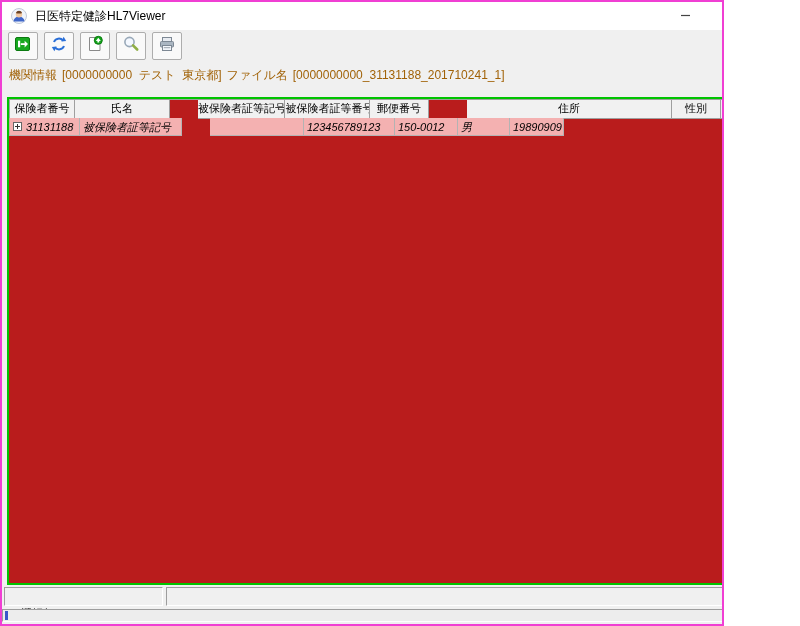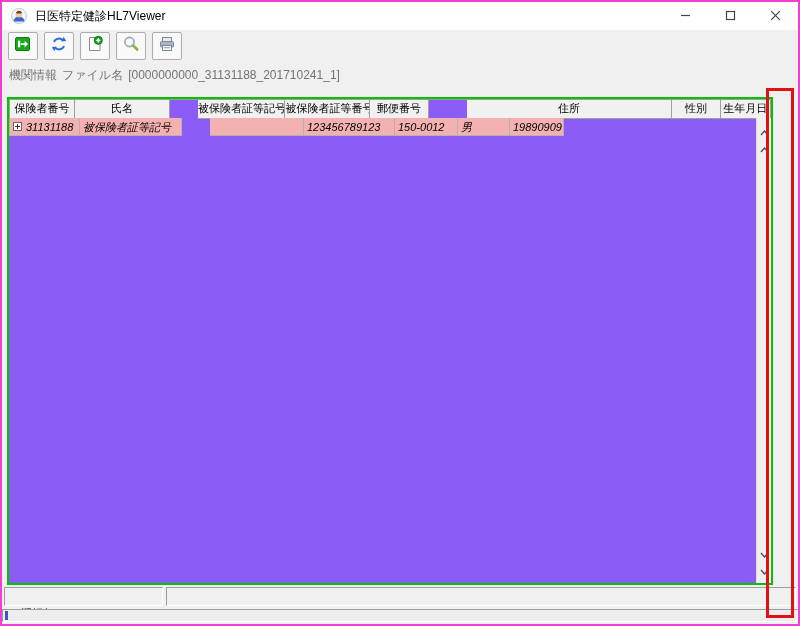--- a/index.html
+++ b/index.html
@@ -1,18 +1,18 @@
 <!DOCTYPE html>
 <html><head>
 <meta charset="utf-8">
 <style>
   * { margin:0; padding:0; box-sizing:border-box; }
   html,body { width:800px; height:626px; font-family:"Liberation Sans","DejaVu Sans",sans-serif; }
   .window {
-    position:relative; width:800px; height:626px;
+    position:relative; width:724px; height:626px;
     border:2px solid #f03fd3; background:#f0f0f0; overflow:hidden;
   }
   
   .titlebar {
     position:absolute; left:0; top:0; width:796px; height:28px;
     background:#ffffff; display:flex; align-items:center;
   }
   .titlebar .appicon { margin-left:9px; width:16px; height:16px; flex:0 0 auto; }
   .titlebar .title { margin-left:8px; font-size:12px; color:#000; white-space:nowrap; }
   .win-controls { position:absolute; right:0; top:0; height:28px; display:flex; }
@@ -23,29 +23,29 @@
     background:#f0f0f0; display:flex; align-items:center; padding-left:6px;
   }
   .tool-btn {
     width:30px; height:28px; margin-right:6px; background:#f9f9f9;
     border:1px solid #adadad; border-radius:2px;
     display:flex; align-items:center; justify-content:center;
   }
   
   .infobar {
     position:absolute; left:0; top:60px; width:796px; height:26px;
-    padding-left:7px; font-size:12px; color:#737373;
+    padding-left:7px; font-size:12px; color:#a16207;
     display:flex; align-items:center;
   }
   .infobar span { white-space:pre; }
   .infobar .seg { margin-right:5px; }
   
   .grid {
     position:absolute; left:5px; top:95px; width:766px; height:488px;
-    border:2px solid #00c400; background:#8b5cf6;
+    border:2px solid #00c400; background:#b91c1c;
   }
   .gridheader { display:flex; height:19px; border-top:1px solid #9f9f9f; border-left:1px solid #9f9f9f; }
   .hcell {
     height:19px; background:#f1f1f1; border-right:1px solid #9f9f9f; border-bottom:1px solid #9f9f9f;
     font-size:11px; color:#000; text-align:center; line-height:17px;
     overflow:hidden; white-space:nowrap;
   }
   .gridrow { display:flex; height:18px; border-left:1px solid #c9a5a5;font-style:italic; }
   .dcell {
     height:18px; background:#f4b1b1; border-right:1px solid #b3b3b3; border-bottom:1px solid #b3b3b3;
@@ -168,20 +168,21 @@
           <rect x="2.5" y="6.5" width="13" height="5.5" rx="1" fill="#aab6c2" stroke="#7d8894"></rect>
           <rect x="4.5" y="10.5" width="9" height="5" fill="#f2f5fa" stroke="#7d8894"></rect>
           <line x1="5.8" y1="12.7" x2="12.2" y2="12.7" stroke="#9aa4ae"></line>
         </svg>
       </span>
     </div>
   </div>
 
   <div class="infobar">
     <span class="seg">機関情報</span>
+    <span class="seg">[0000000000  テスト  東京都]</span>
     <span class="seg">ファイル名</span>
     <span class="seg">[0000000000_31131188_201710241_1]</span>
   </div>
 
   <div class="grid">
     <div class="gridheader">
       <div class="hcell col0">保険者番号</div>
       <div class="hcell col1">氏名</div>
       <div class="hcell col2">被保険者証等記号</div>
       <div class="hcell col3">被保険者証等番号</div>

